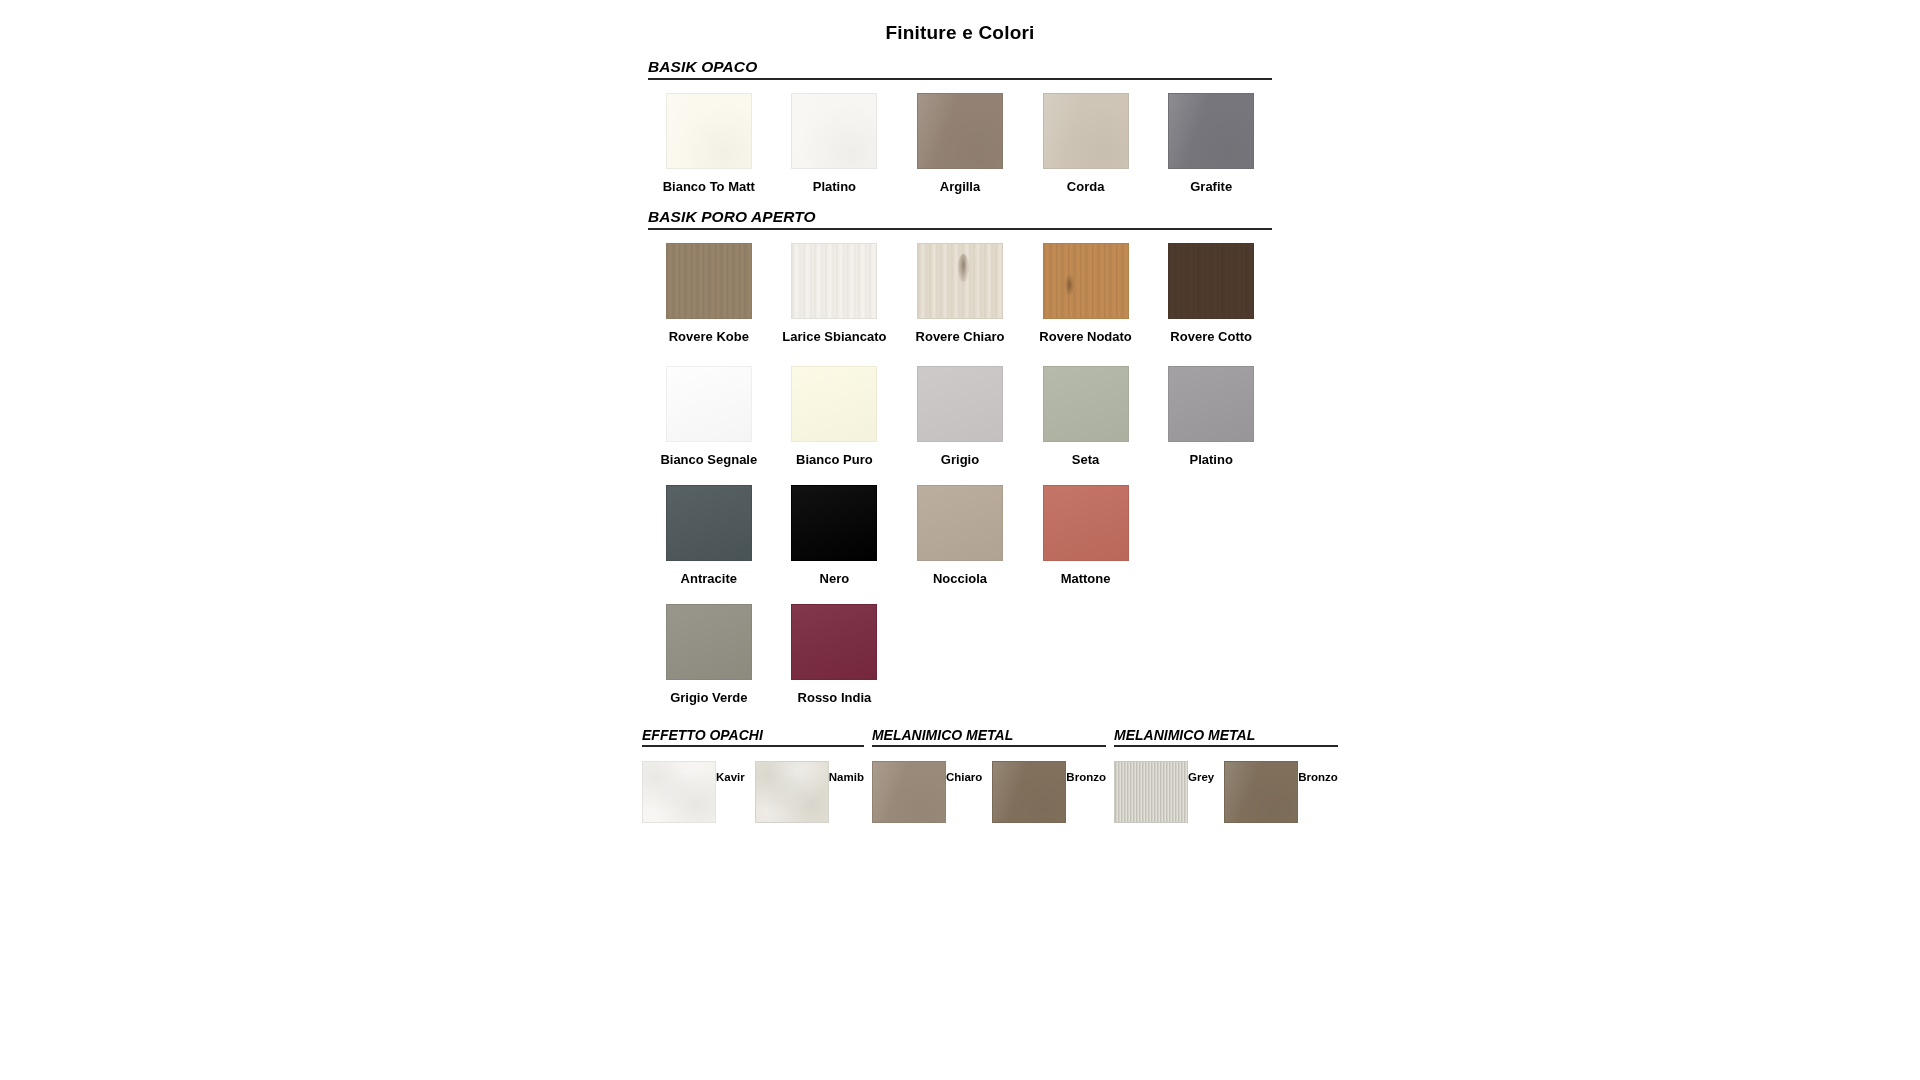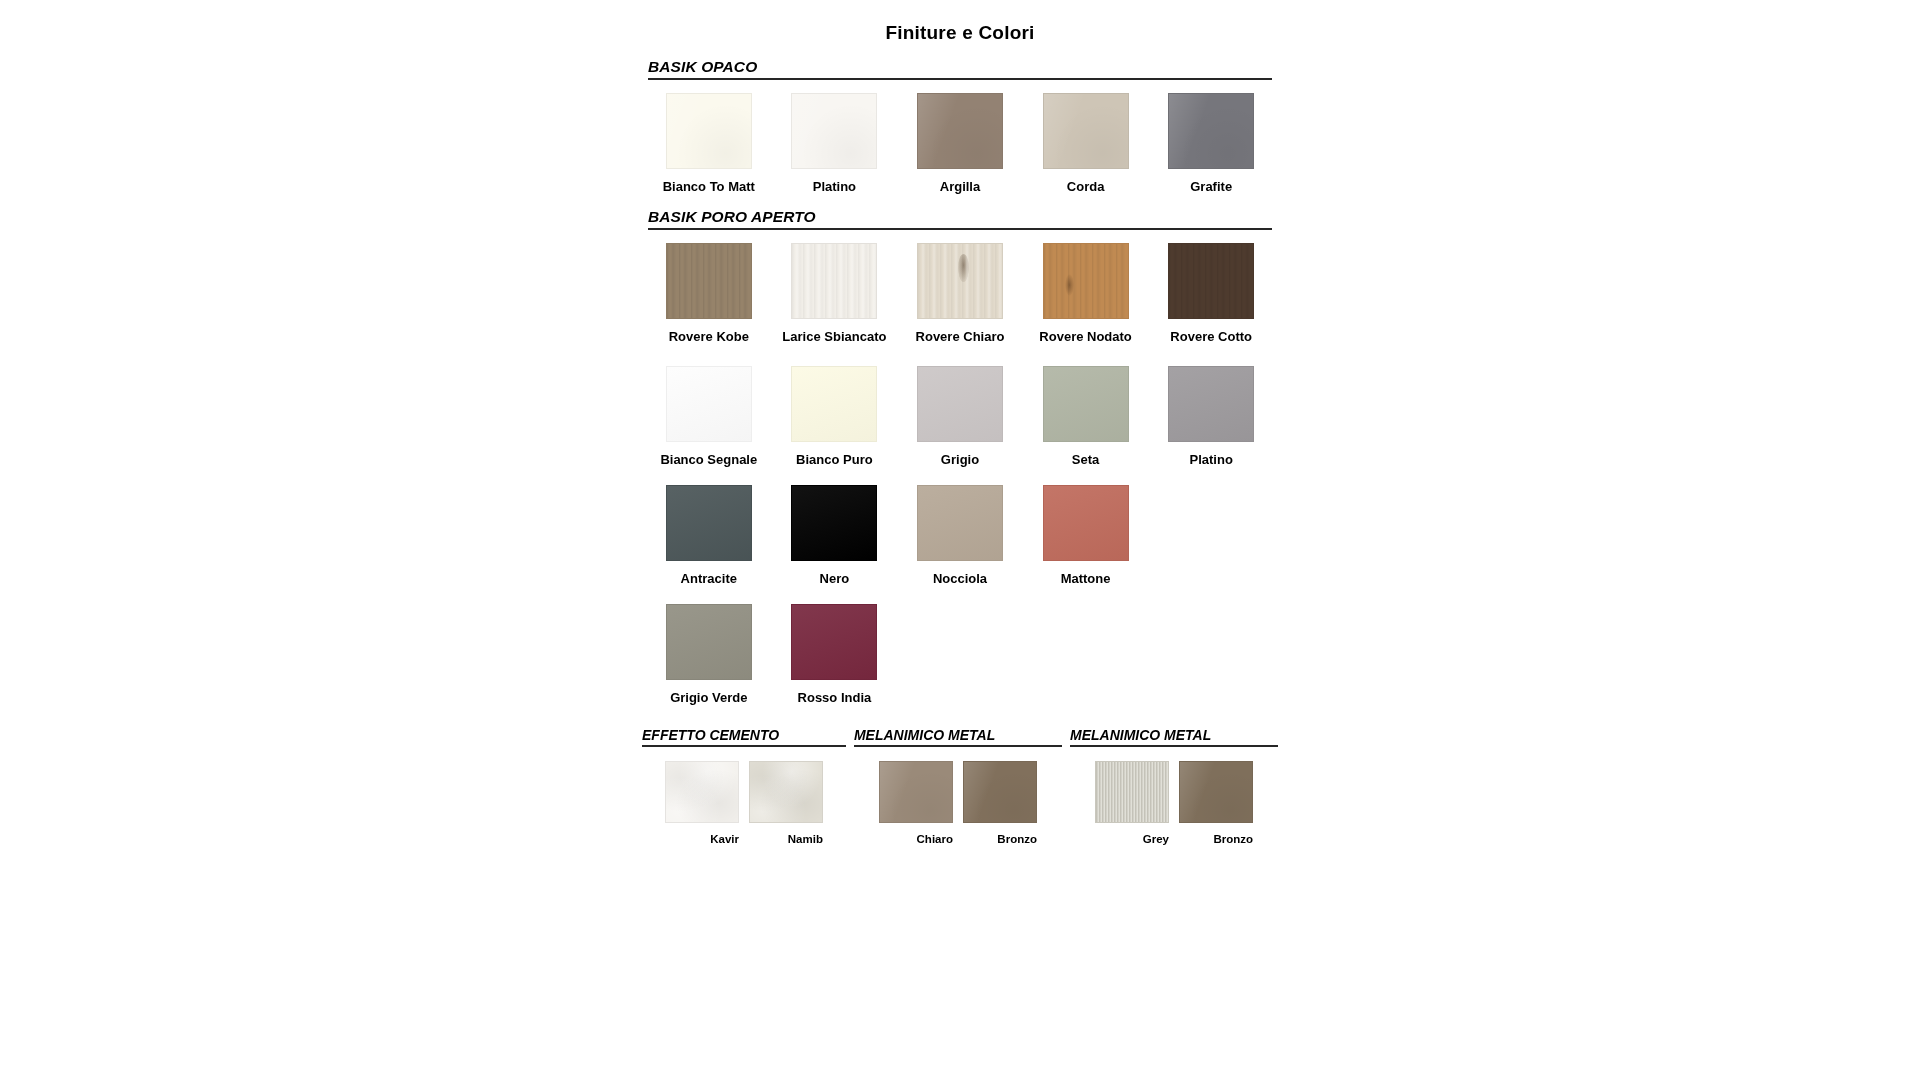--- a/index.html
+++ b/index.html
@@ -92,21 +92,21 @@
     border-bottom: 2.2px solid #262626;
     padding-bottom: 2px;
     white-space: nowrap;
   }
   .tri-row {
     display: flex;
     margin-top: 14px;
     justify-content: center;
     gap: 10px;
   }
-  .tri-cell { display: flex; flex-direction: column; align-items: flex-end; }
+  .tri-cell { display: flex; align-items: flex-start; }
   .tri-sw { width: 74px; height: 62px; border: 1px solid rgba(0,0,0,0.06); overflow: hidden; position: relative; }
   .tri-cap { margin-top: 10px; font-size: 11.5px; font-weight: bold; text-align: center; white-space: nowrap; }
 
   
   .tex-vgrain::after {
     content: "";
     position: absolute; inset: 0;
     background-image: repeating-linear-gradient(
       90deg,
       rgba(0,0,0,0.10) 0px, rgba(0,0,0,0.00) 2px,
@@ -290,21 +290,21 @@
         </div>
         <div class="cell"></div>
         <div class="cell"></div>
         <div class="cell"></div>
       </div>
     </div>
 
     <div class="triple">
 
       <div class="tri-col">
-        <div class="tri-head">EFFETTO CEMENTO</div>
+        <div class="tri-head">EFFETTO OPACHI</div>
         <div class="tri-row">
           <div class="tri-cell">
             <div class="tri-sw tex-cement" style="background-color: rgb(244, 242, 238);"></div>
             <div class="tri-cap">Kavir</div>
           </div>
           <div class="tri-cell">
             <div class="tri-sw tex-cement" style="background-color: rgb(227, 224, 214);"></div>
             <div class="tri-cap">Namib</div>
           </div>
         </div>

